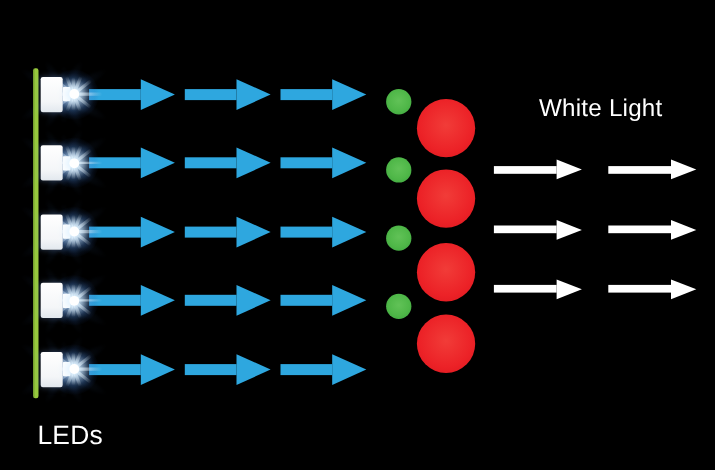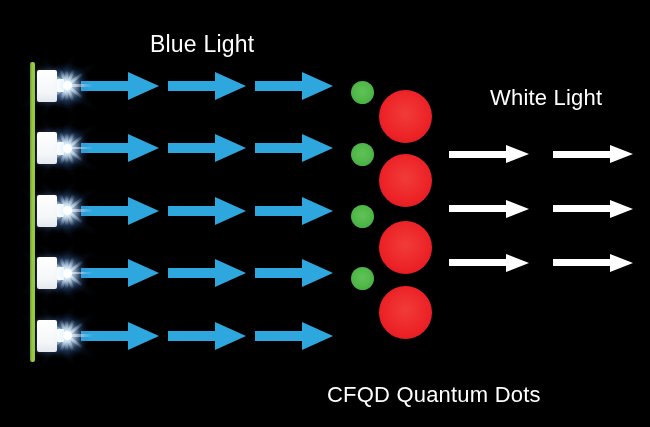--- a/index.html
+++ b/index.html
@@ -41,23 +41,22 @@
   .arrow.white .head{border-top:9.5px solid transparent;border-bottom:9.5px solid transparent;border-left:23px solid var(--c-white);}
 
   .dot{position:absolute;z-index:2;border-radius:50%;}
   .dot.green{background:radial-gradient(circle at 50% 45%,#61c257 0%,var(--c-green) 55%,#3aa23e 100%);}
   .dot.red{background:radial-gradient(circle at 50% 45%,#f13c38 0%,var(--c-red) 60%,#da151d 100%);}
 </style>
 </head>
 <body>
 
 <div class="stage" id="stage" style="background: rgb(0, 0, 0);">
-  <div class="lbl lbl-blue">Blue Light</div>
   <div class="lbl lbl-white">White Light</div>
-  <div class="lbl lbl-cfqd">CFQD Quantum Dots</div>
+  <div class="lbl lbl-leds">LEDs</div>
 <div class="led-strip" style="left: 30px; top: 62px; width: 5px; height: 300px;"></div>
     <div class="bigray" style="left: -2px; top: 76.5px; width: 120px; height: 18px; transform: rotate(30deg);"></div>
     <div class="bigray" style="left: -2px; top: 76.5px; width: 120px; height: 18px; transform: rotate(-30deg);"></div>
     <div class="bigray" style="left: 12px; top: 77.5px; width: 92px; height: 16px; transform: rotate(62deg);"></div>
     <div class="bigray" style="left: 12px; top: 77.5px; width: 92px; height: 16px; transform: rotate(-62deg);"></div>
     <div class="bigray" style="left: 23px; top: 78.5px; width: 70px; height: 14px; transform: rotate(90deg);"></div>
     <div class="led-body" style="left: 37px; top: 69.5px; width: 20px; height: 32px;"></div>
     <div class="led-nub" style="left: 57px; top: 79px; width: 7px; height: 13px;"></div>
     <div class="led-halo" style="left: 44px; top: 62.5px; width: 46px; height: 46px;"></div>
     <div class="ray" style="left: 41px; top: 84.25px; width: 52px; transform: rotate(0deg);"></div>

